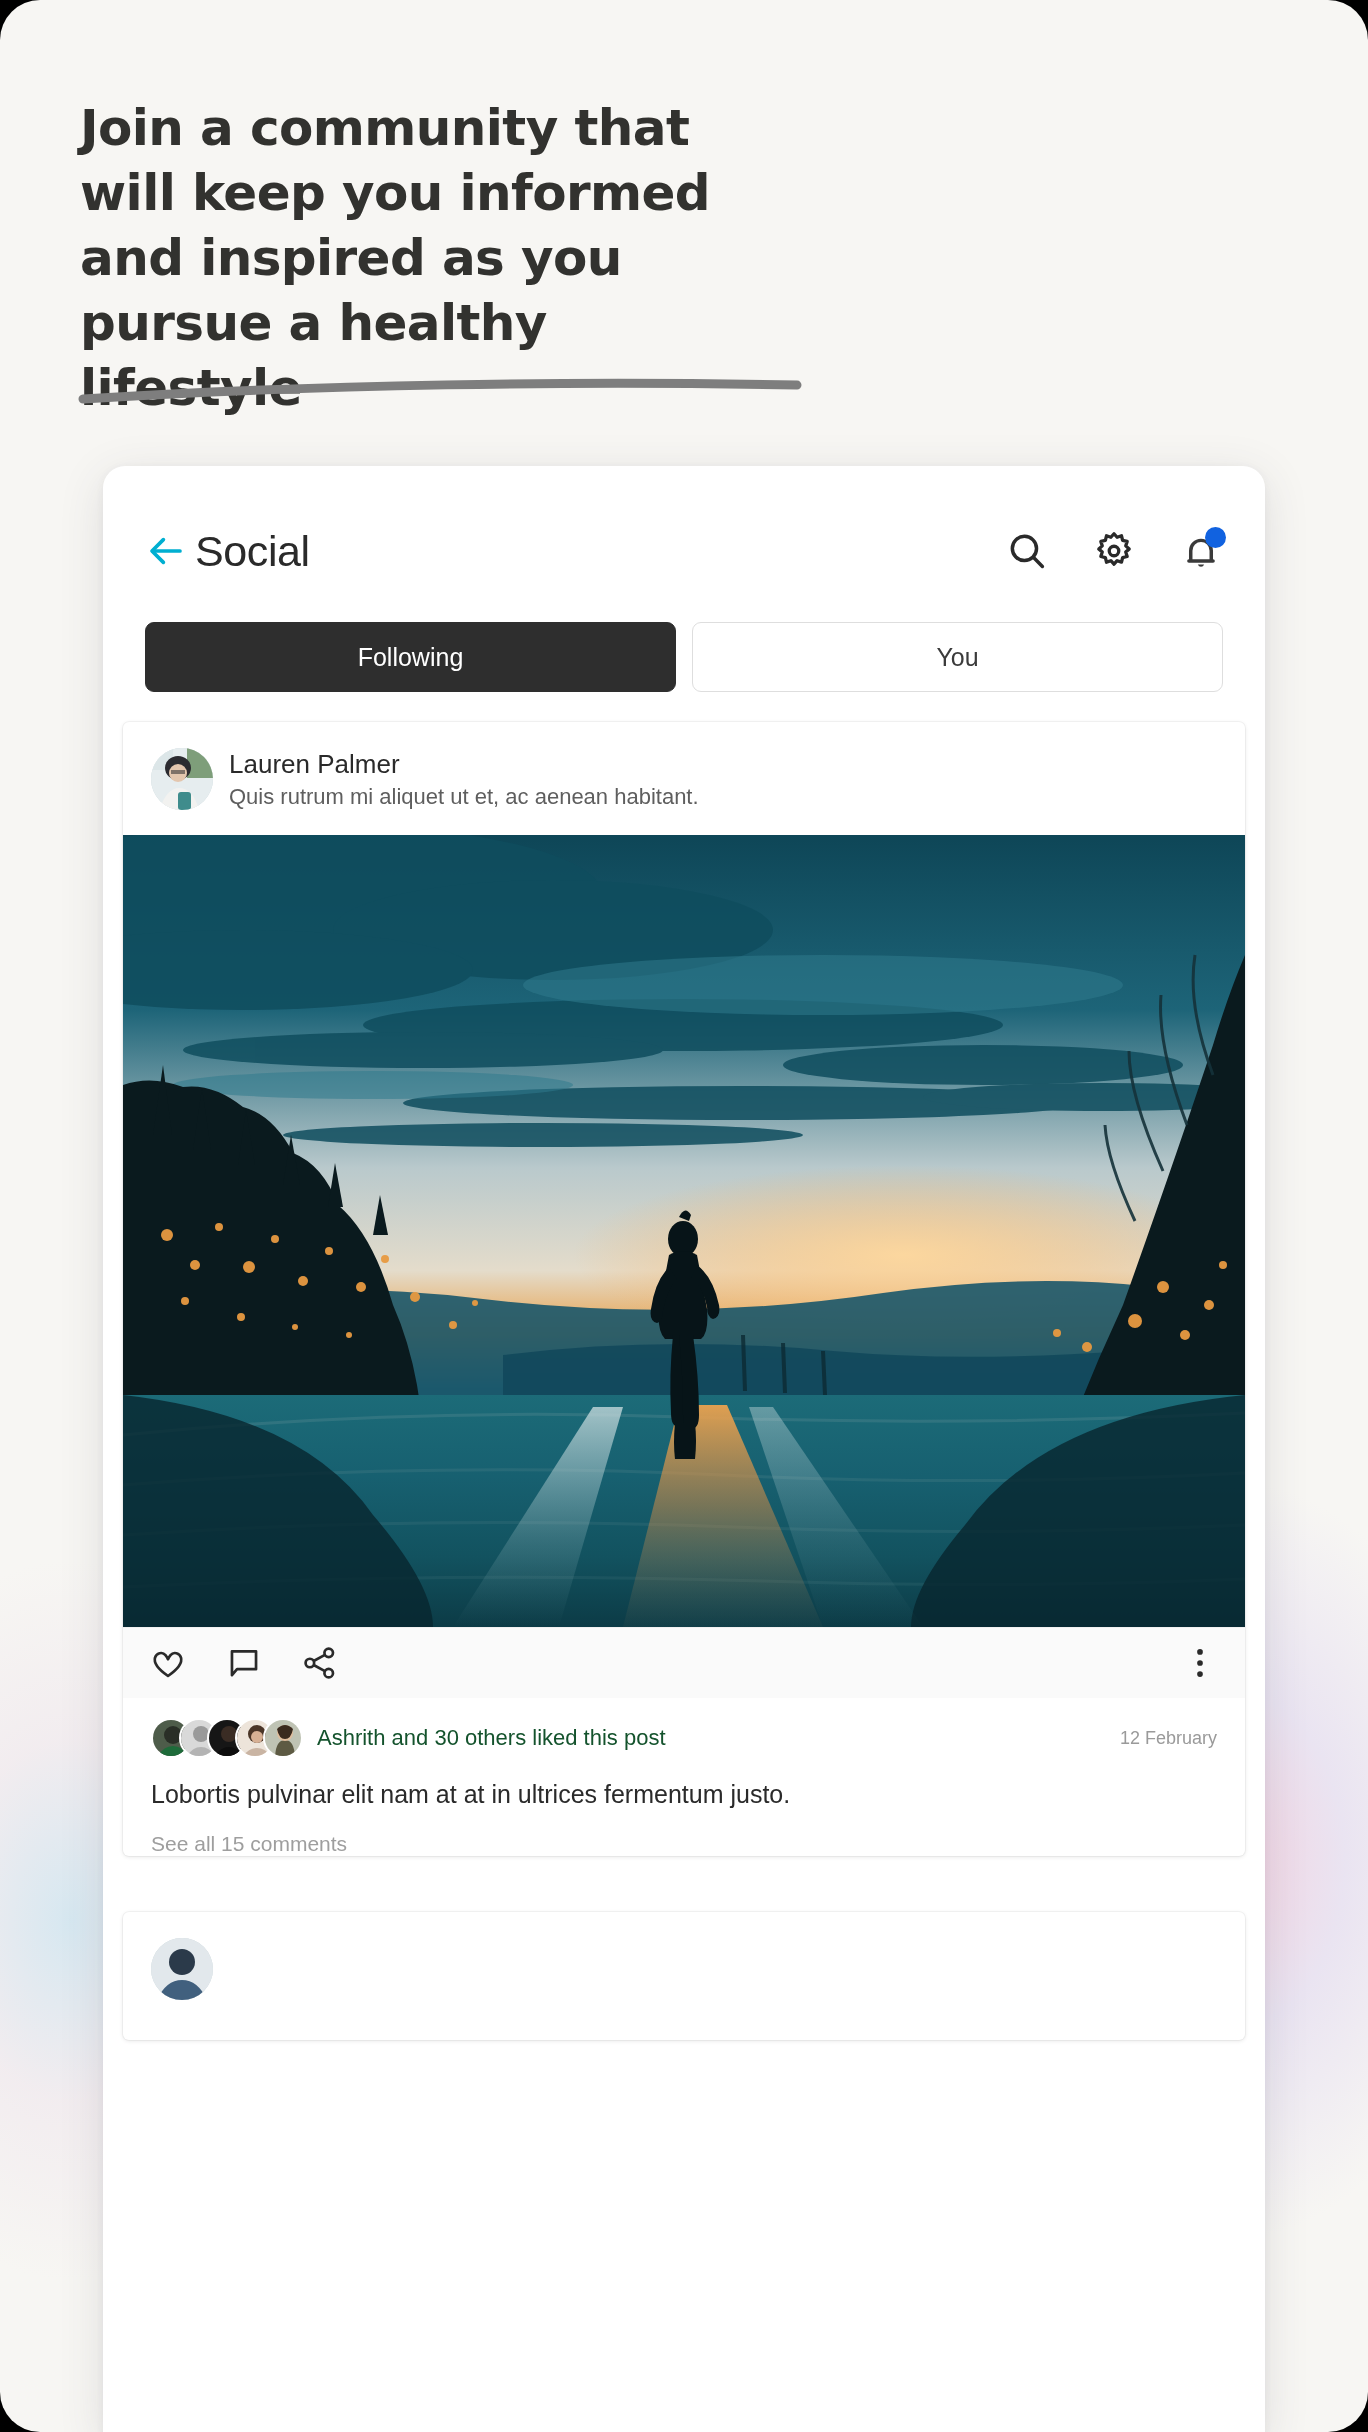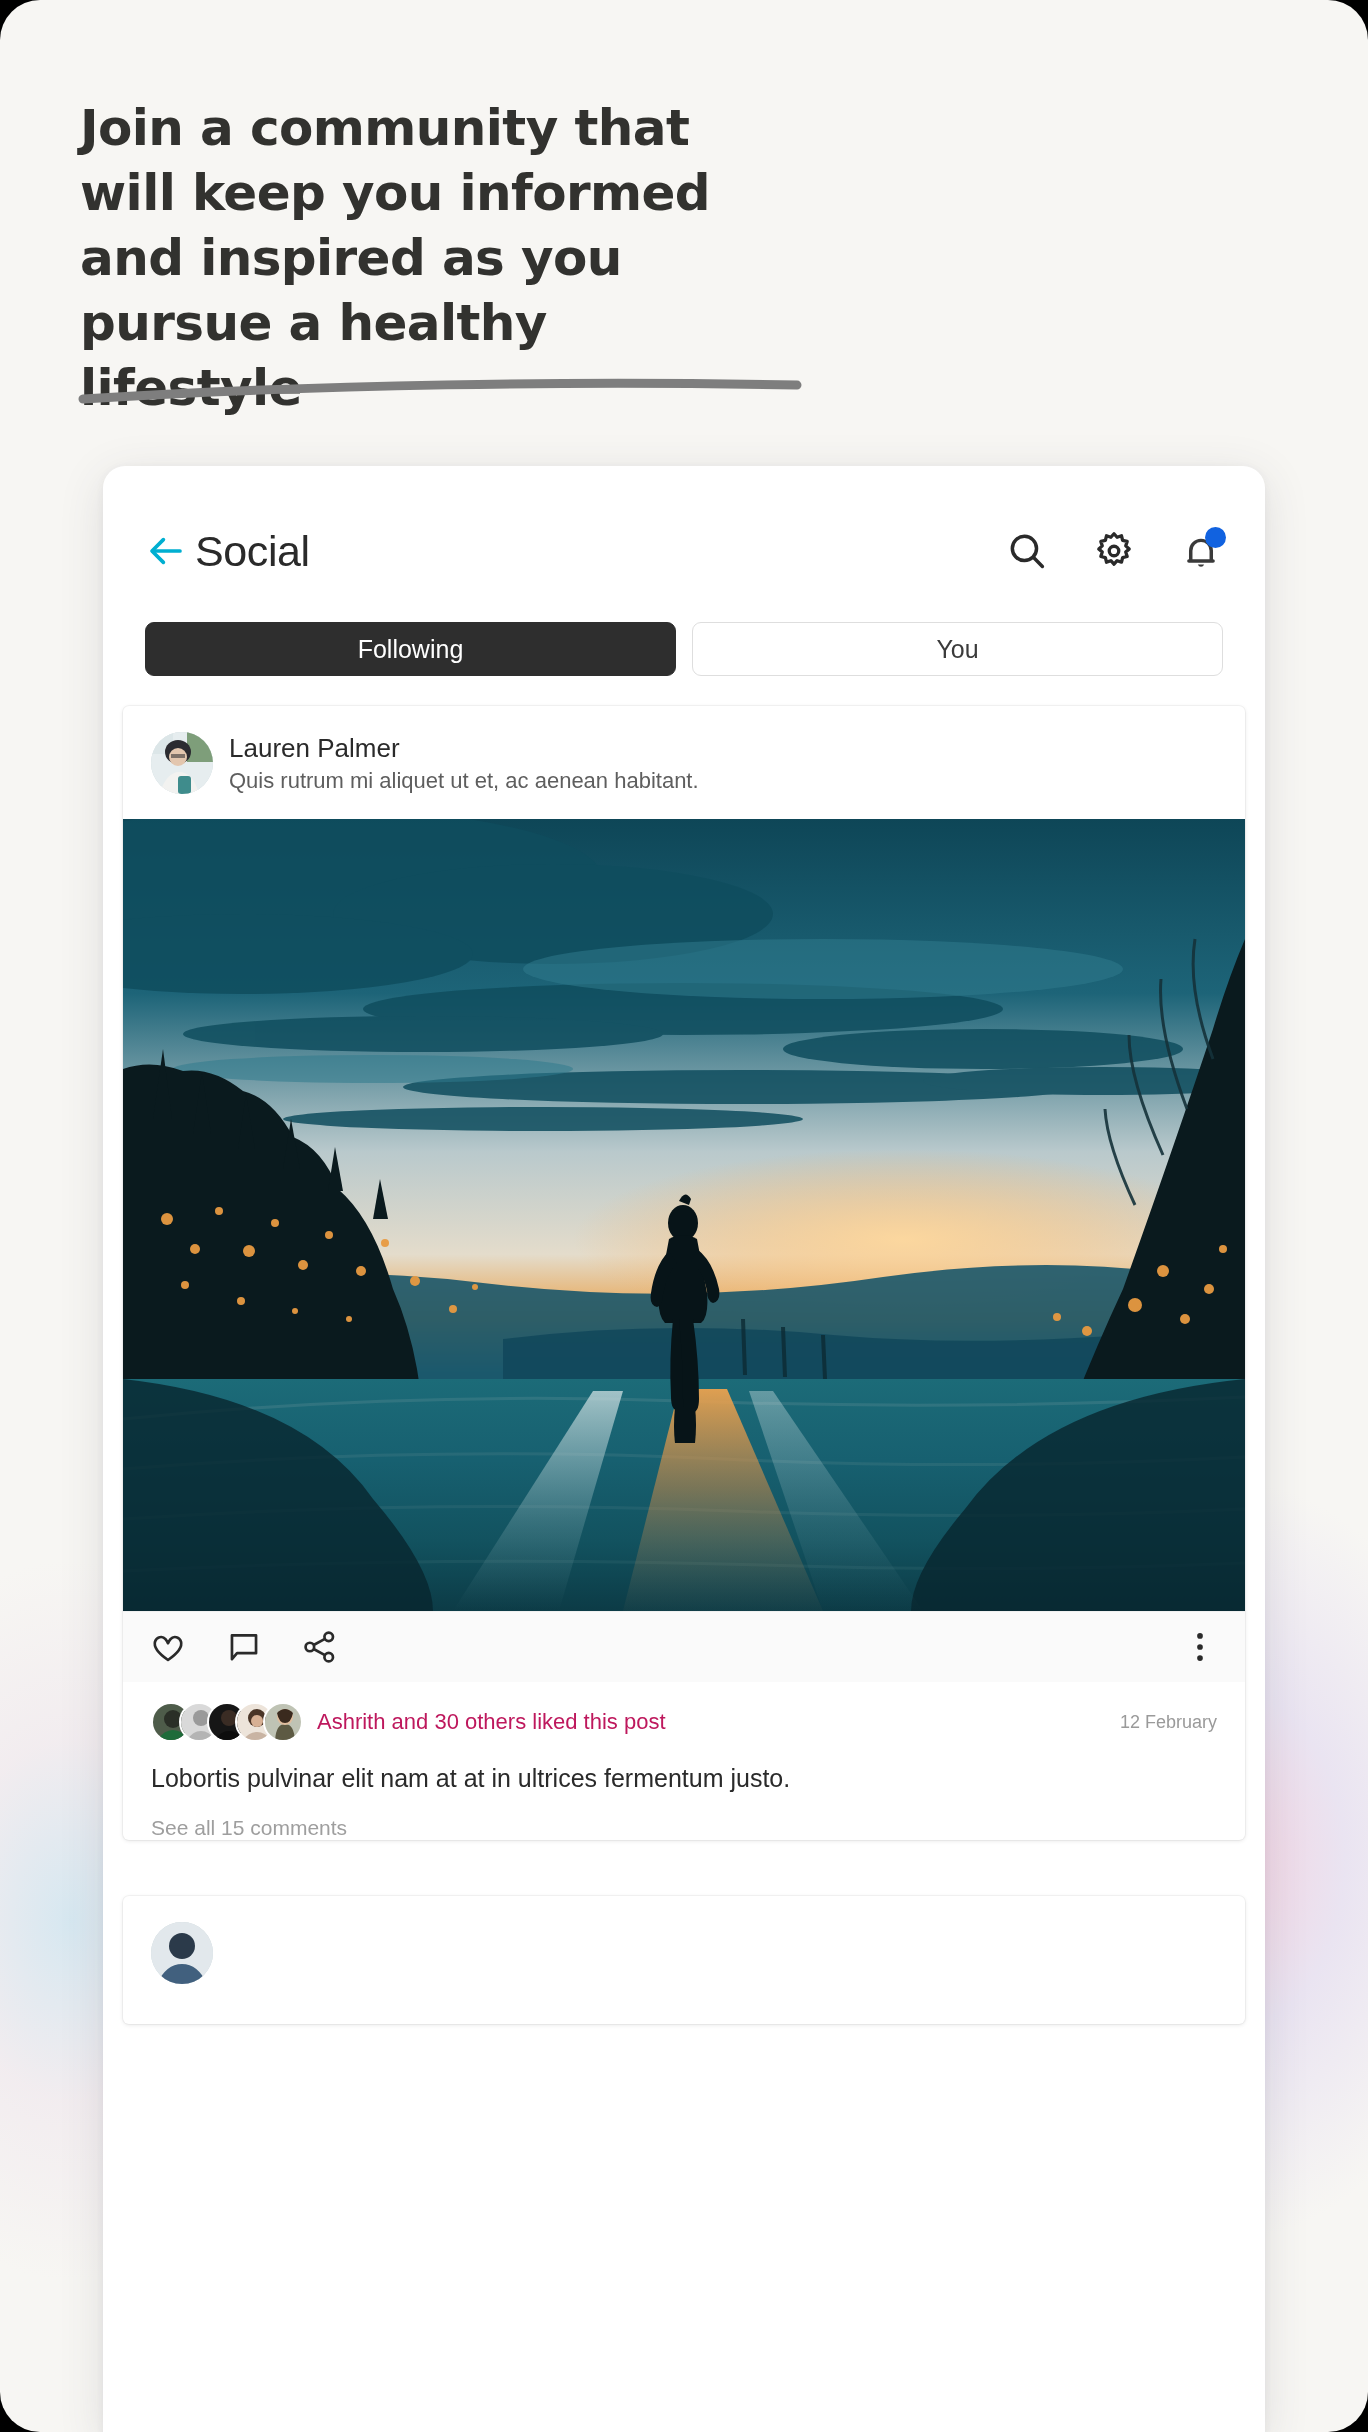--- a/index.html
+++ b/index.html
@@ -127,21 +127,21 @@
   }
 
   
   .tabs {
     display: flex;
     gap: 16px;
     padding: 34px 42px 0 42px;
   }
   .tab {
     flex: 1;
-    height: 54px;
+    height: 70px;
     border-radius: 9px;
     display: flex;
     align-items: center;
     justify-content: center;
     font-size: 25px;
     color: #3B3B3B;
     background: #FFFFFF;
     border: 1px solid #DEDEDE;
     cursor: pointer;
     user-select: none;
@@ -209,21 +209,21 @@
   .stack .sa {
     width: 40px; height: 40px;
     border-radius: 50%;
     border: 2px solid #FFFFFF;
     margin-left: -12px;
     overflow: hidden;
   }
   .stack .sa:first-child { margin-left: 0; }
   .liked-text {
     font-size: 22px;
-    color: #be185d;
+    color: #14532d;
     margin-left: 14px;
     flex: 1;
   }
   .post-date {
     font-size: 18px;
     color: #9A9A9A;
   }
 
   .post-body {
     padding: 18px 28px 0 28px;

